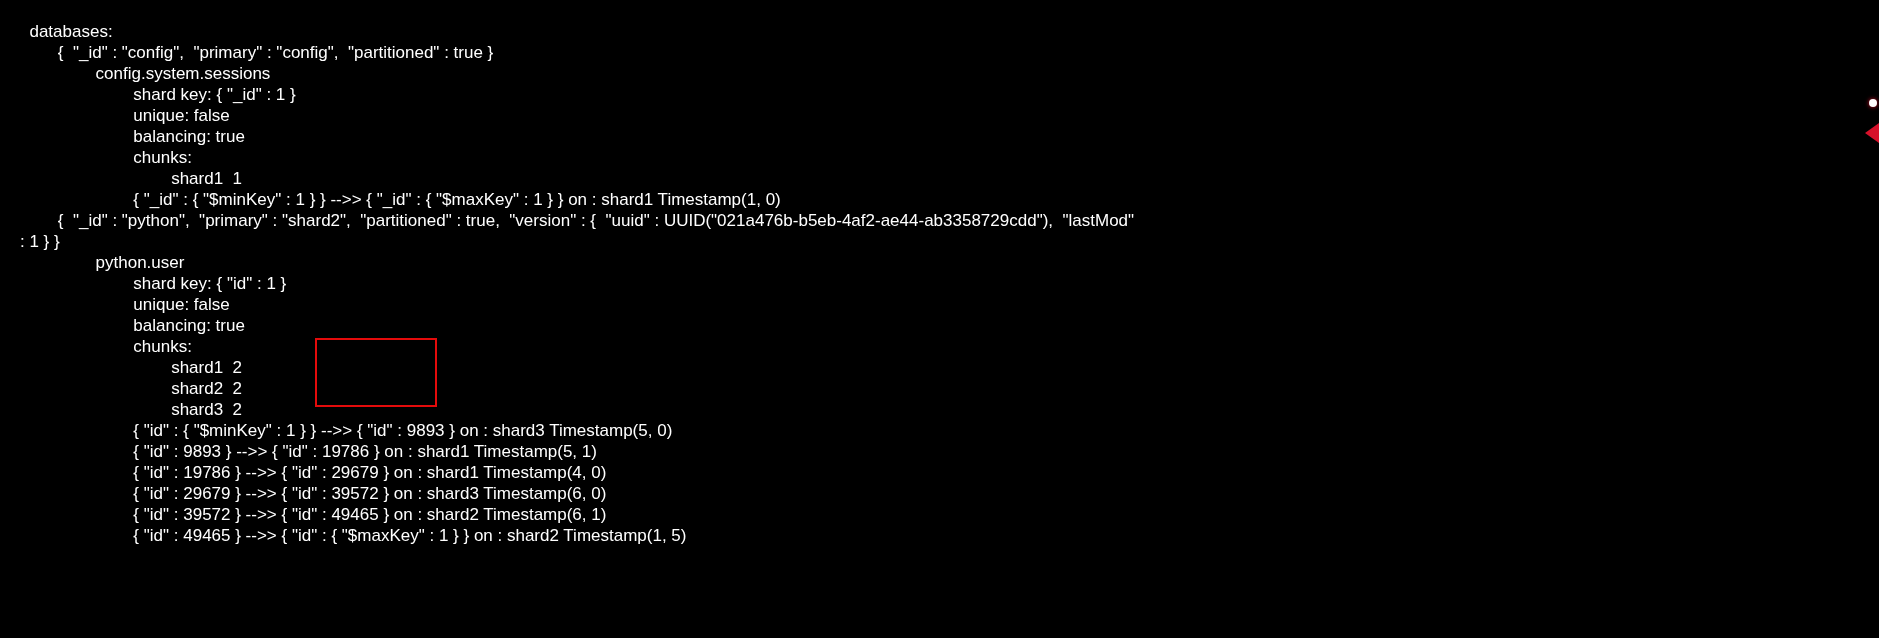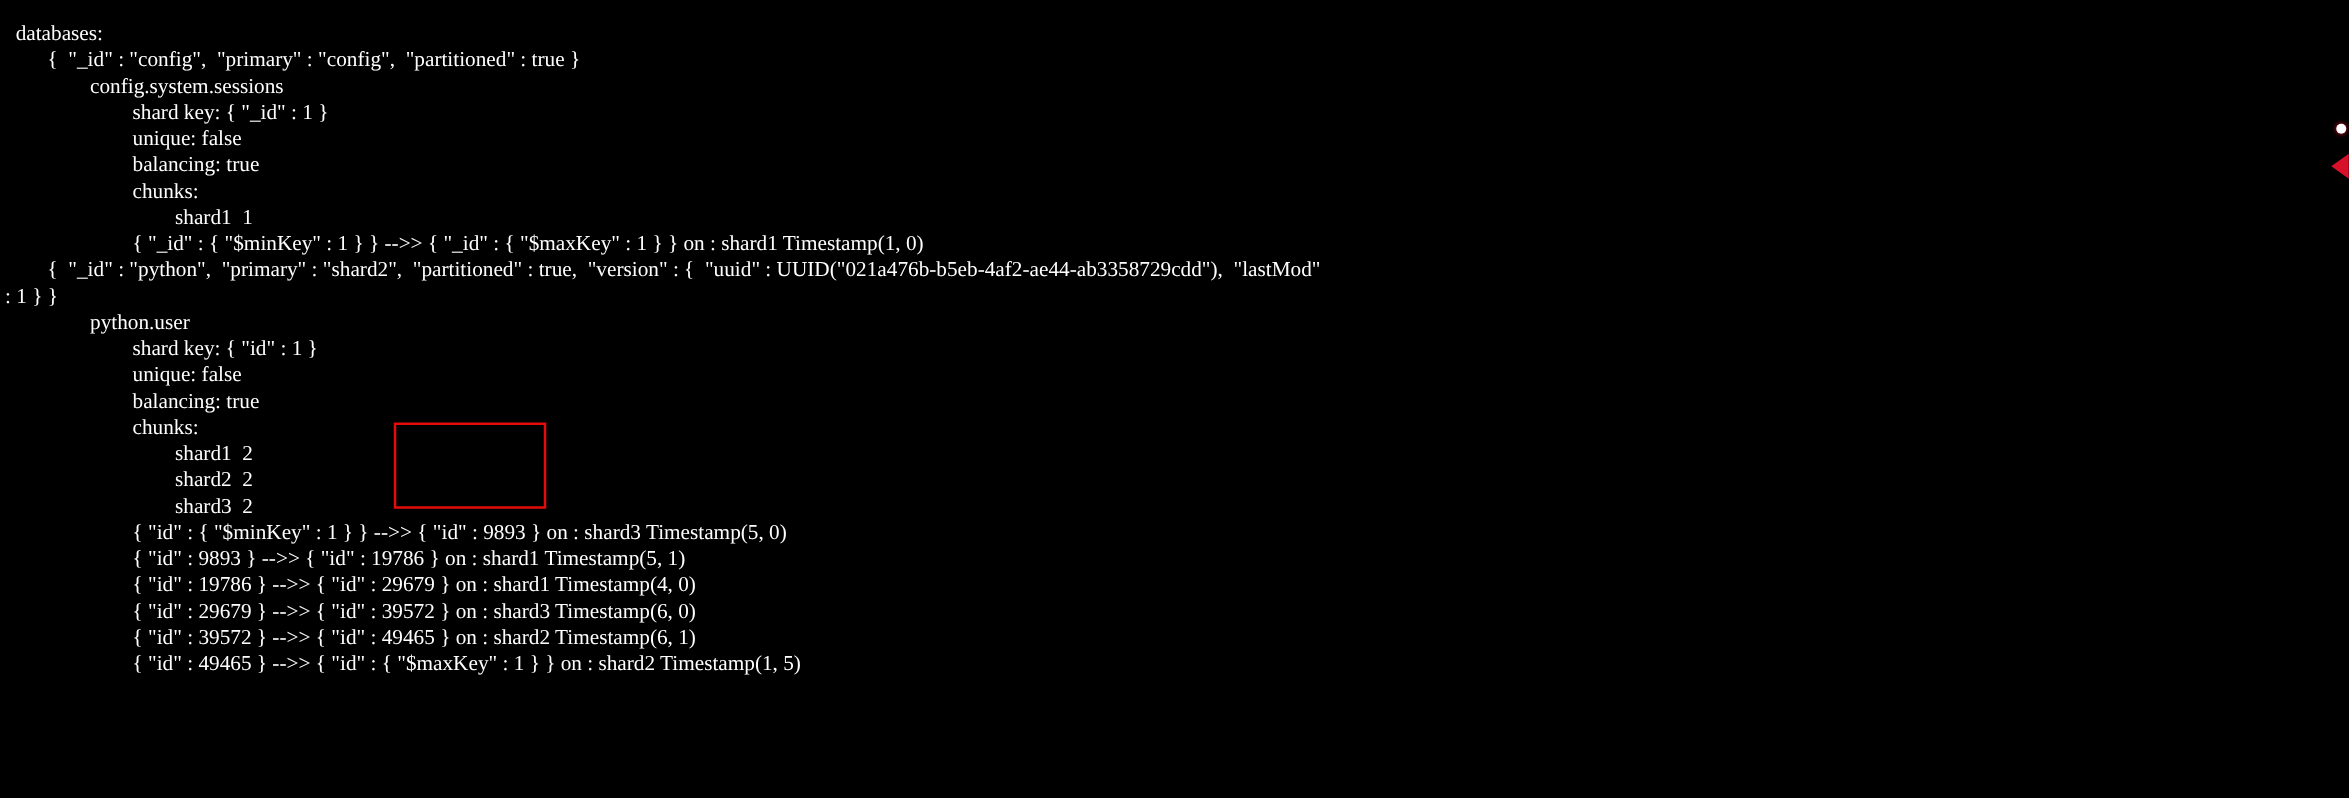--- a/index.html
+++ b/index.html
@@ -8,24 +8,24 @@
     background:#000;
     color:#fff;
     font-family:"Consolas","Courier New",monospace;
     font-size:17px;
     line-height:21px;
     width:1879px;
     height:638px;
     overflow:hidden;
   }
   pre{
-    margin:0;
-    padding:16px 0 0 4px;
+    margin:16px;
+    padding:5px 0 0 4px;
     white-space:pre;
-    font-family:Liberation Serif, serif;
+    font-family:Liberation Sans, sans-serif;
   }
   .hl{
     border:2px solid #e40b0b;
     position:absolute;
     pointer-events:none;
   }
   .badge{
     position:absolute;
     right:0;
     top:95px;

